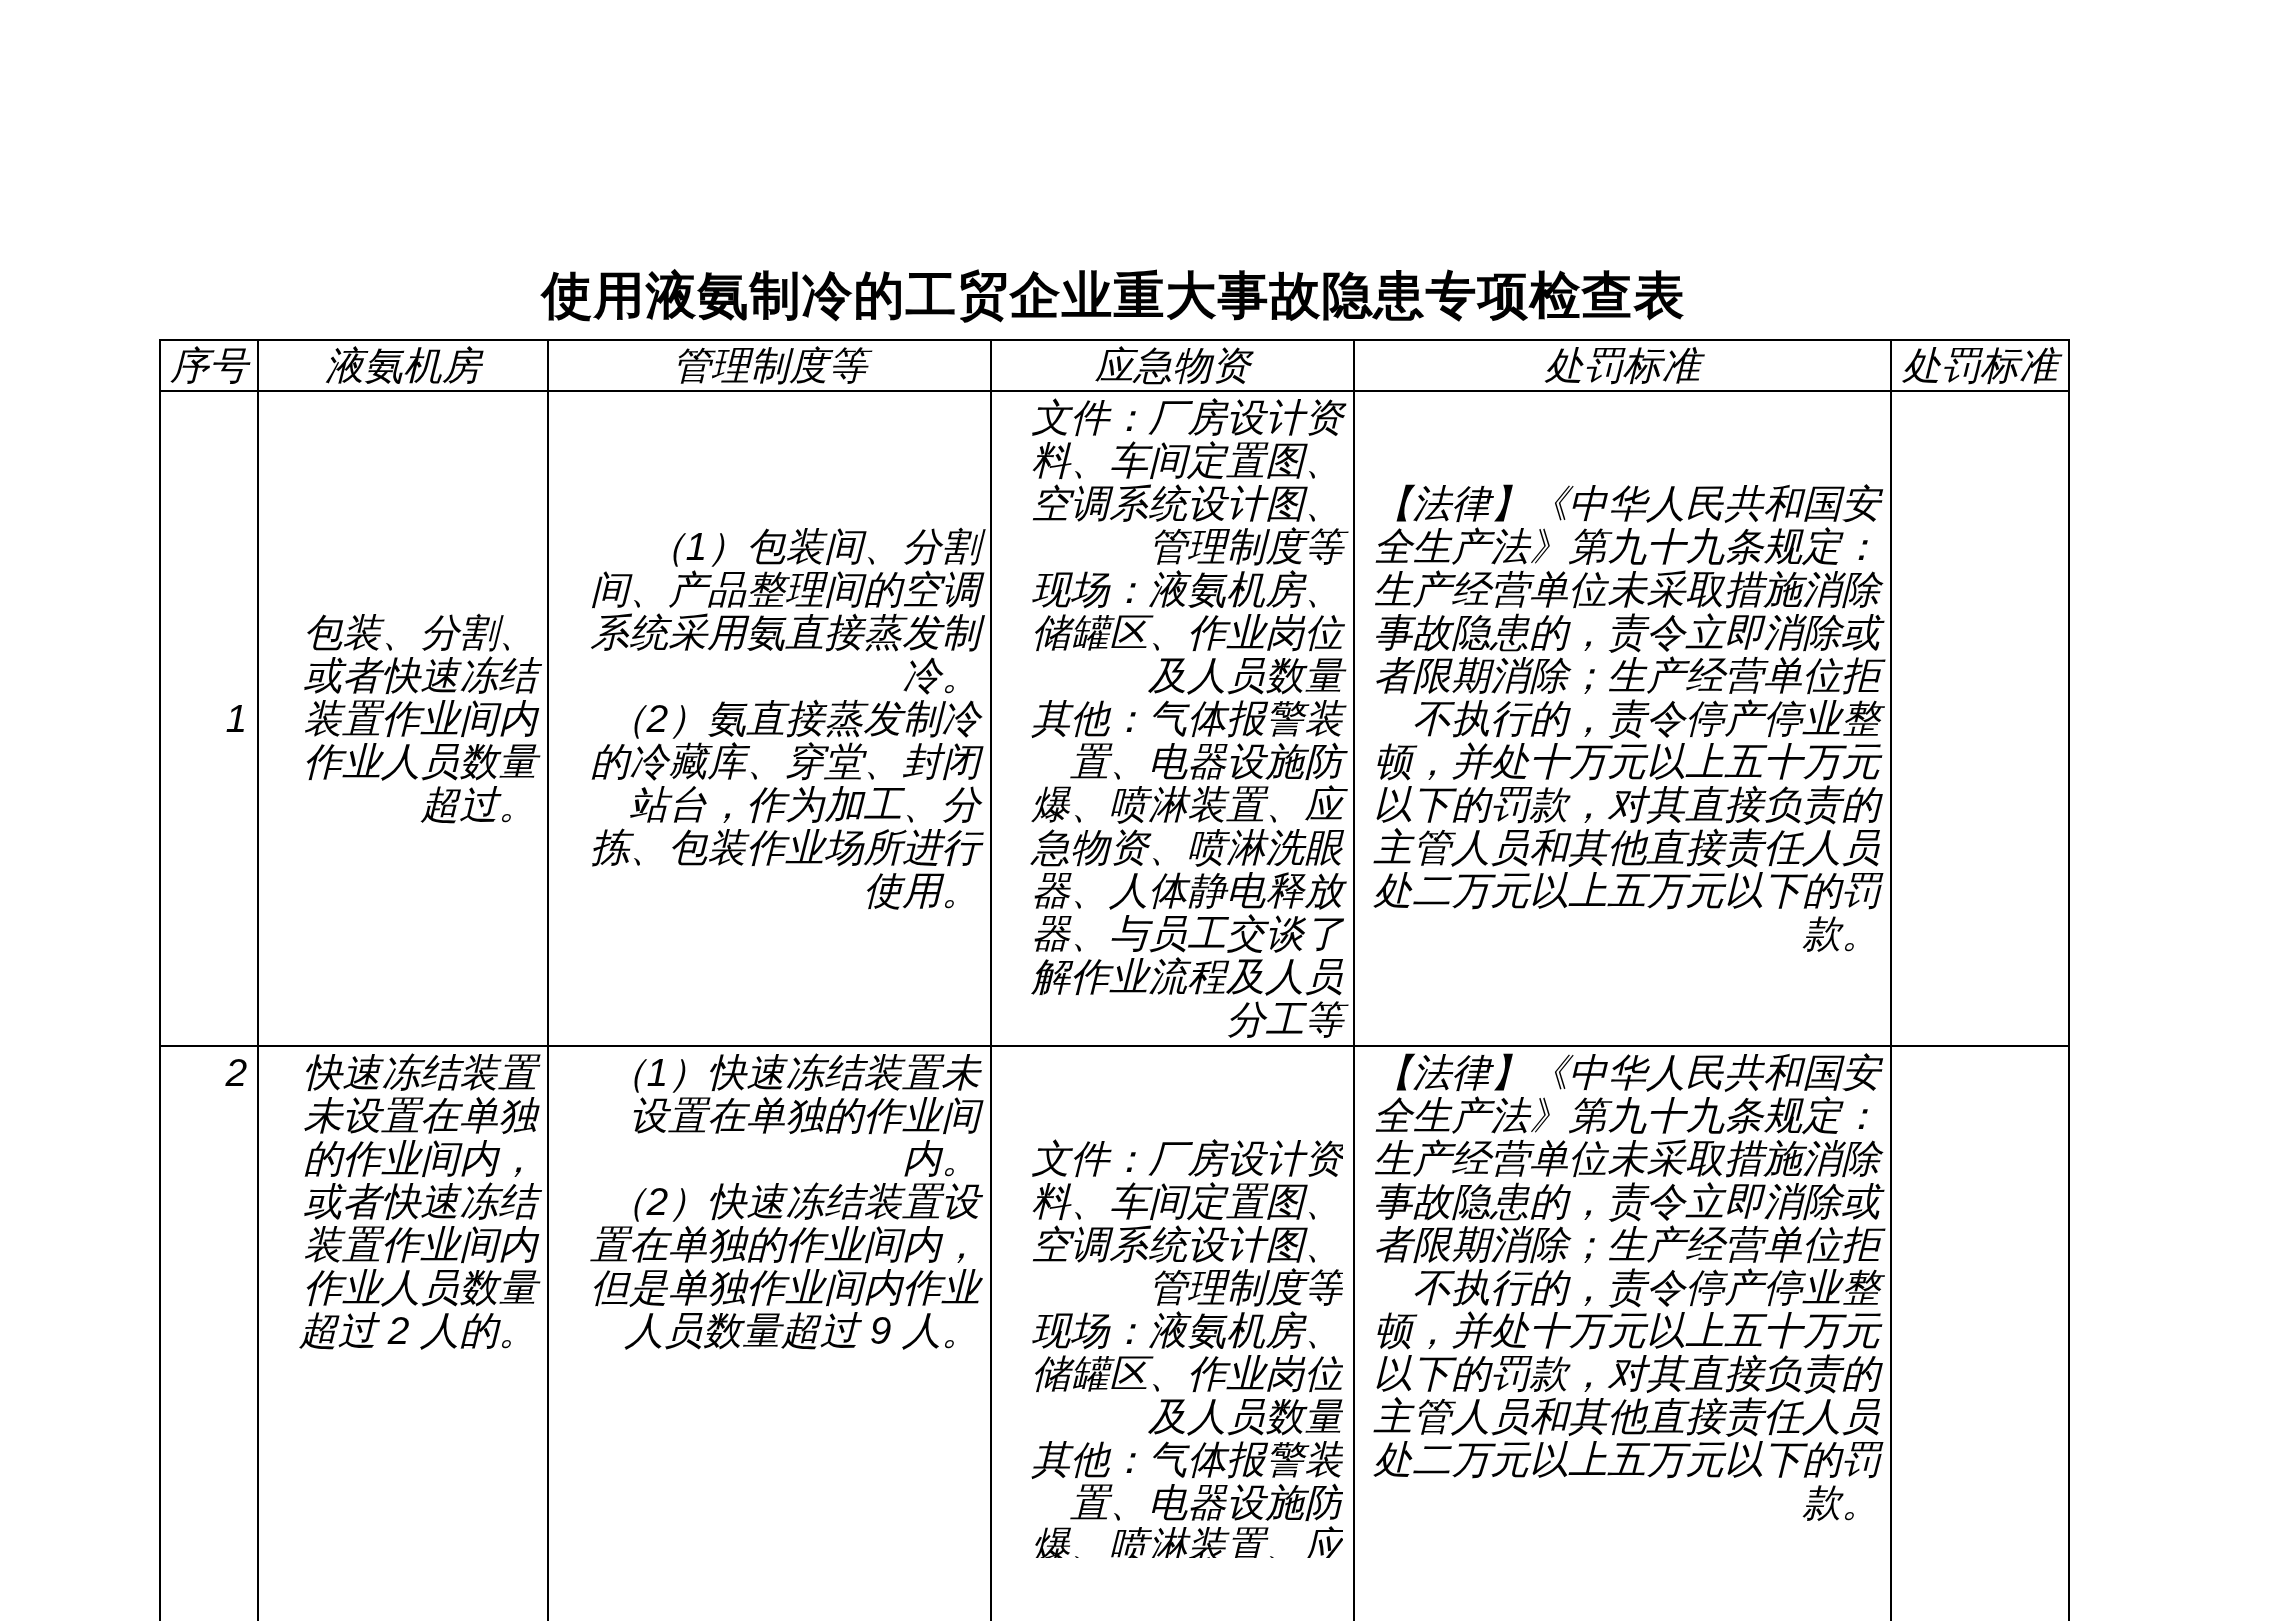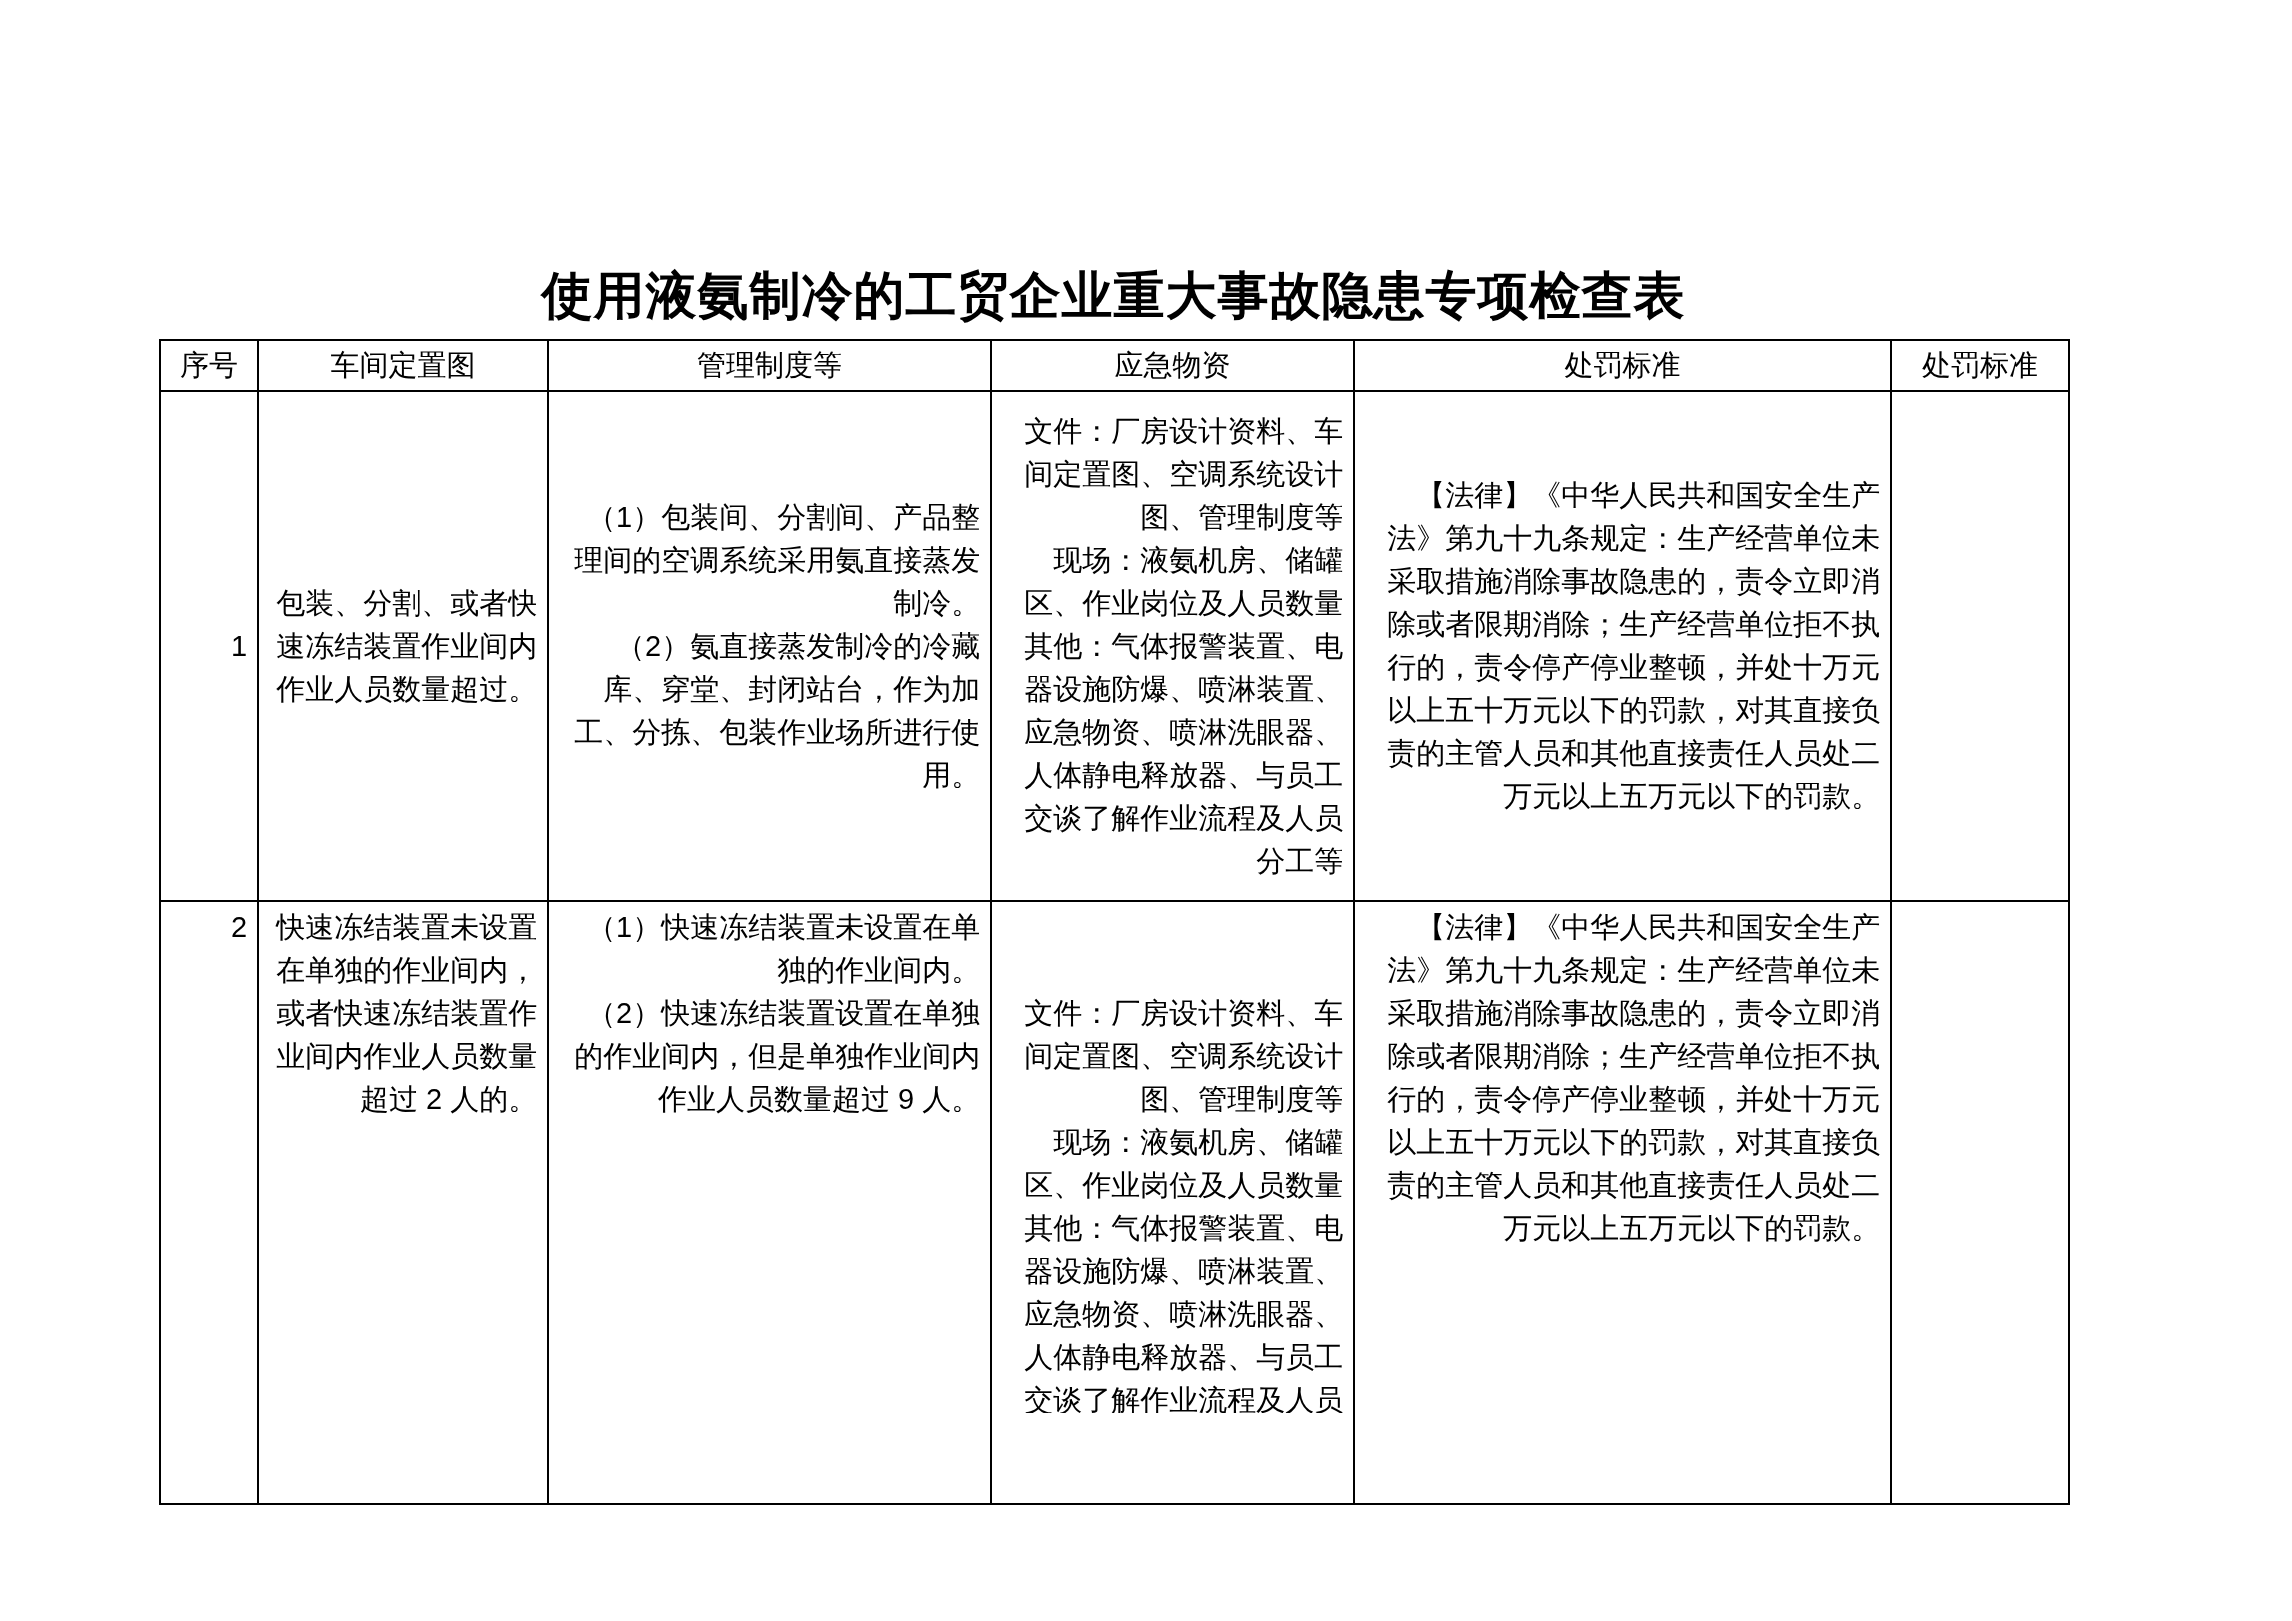--- a/index.html
+++ b/index.html
@@ -38,23 +38,24 @@
     left: 159px;
     top: 339px;
     width: 1909px;
     border-collapse: collapse;
     table-layout: fixed;
     border: 2.9px solid #000;
   }
   table.checklist th,
   table.checklist td {
     border: 2px solid #000;
-    font-size: 29px;
+    font-size: 39px;
     font-weight: normal;
     overflow: hidden;
+    font-style: italic;
   }
   table.checklist th {
     height: 49px;
     text-align: center;
     vertical-align: middle;
     padding: 0 3.9px;
     line-height: 33px;
   }
   table.checklist td {
     padding: 3.9px 9.8px;
@@ -89,21 +90,21 @@
       <col style="width:98px">
       <col style="width:290px">
       <col style="width:443px">
       <col style="width:363px">
       <col style="width:537px">
       <col style="width:178px">
     </colgroup>
     <thead>
       <tr>
         <th>序号</th>
-        <th>车间定置图</th>
+        <th>液氨机房</th>
         <th>管理制度等</th>
         <th>应急物资</th>
         <th>处罚标准</th>
         <th>处罚标准</th>
       </tr>
     </thead>
     <tbody>
       <tr class="row-1">
         <td class="cell-no">1</td>
         <td>包装、分割、或者快速冻结装置作业间内作业人员数量超过。</td>

